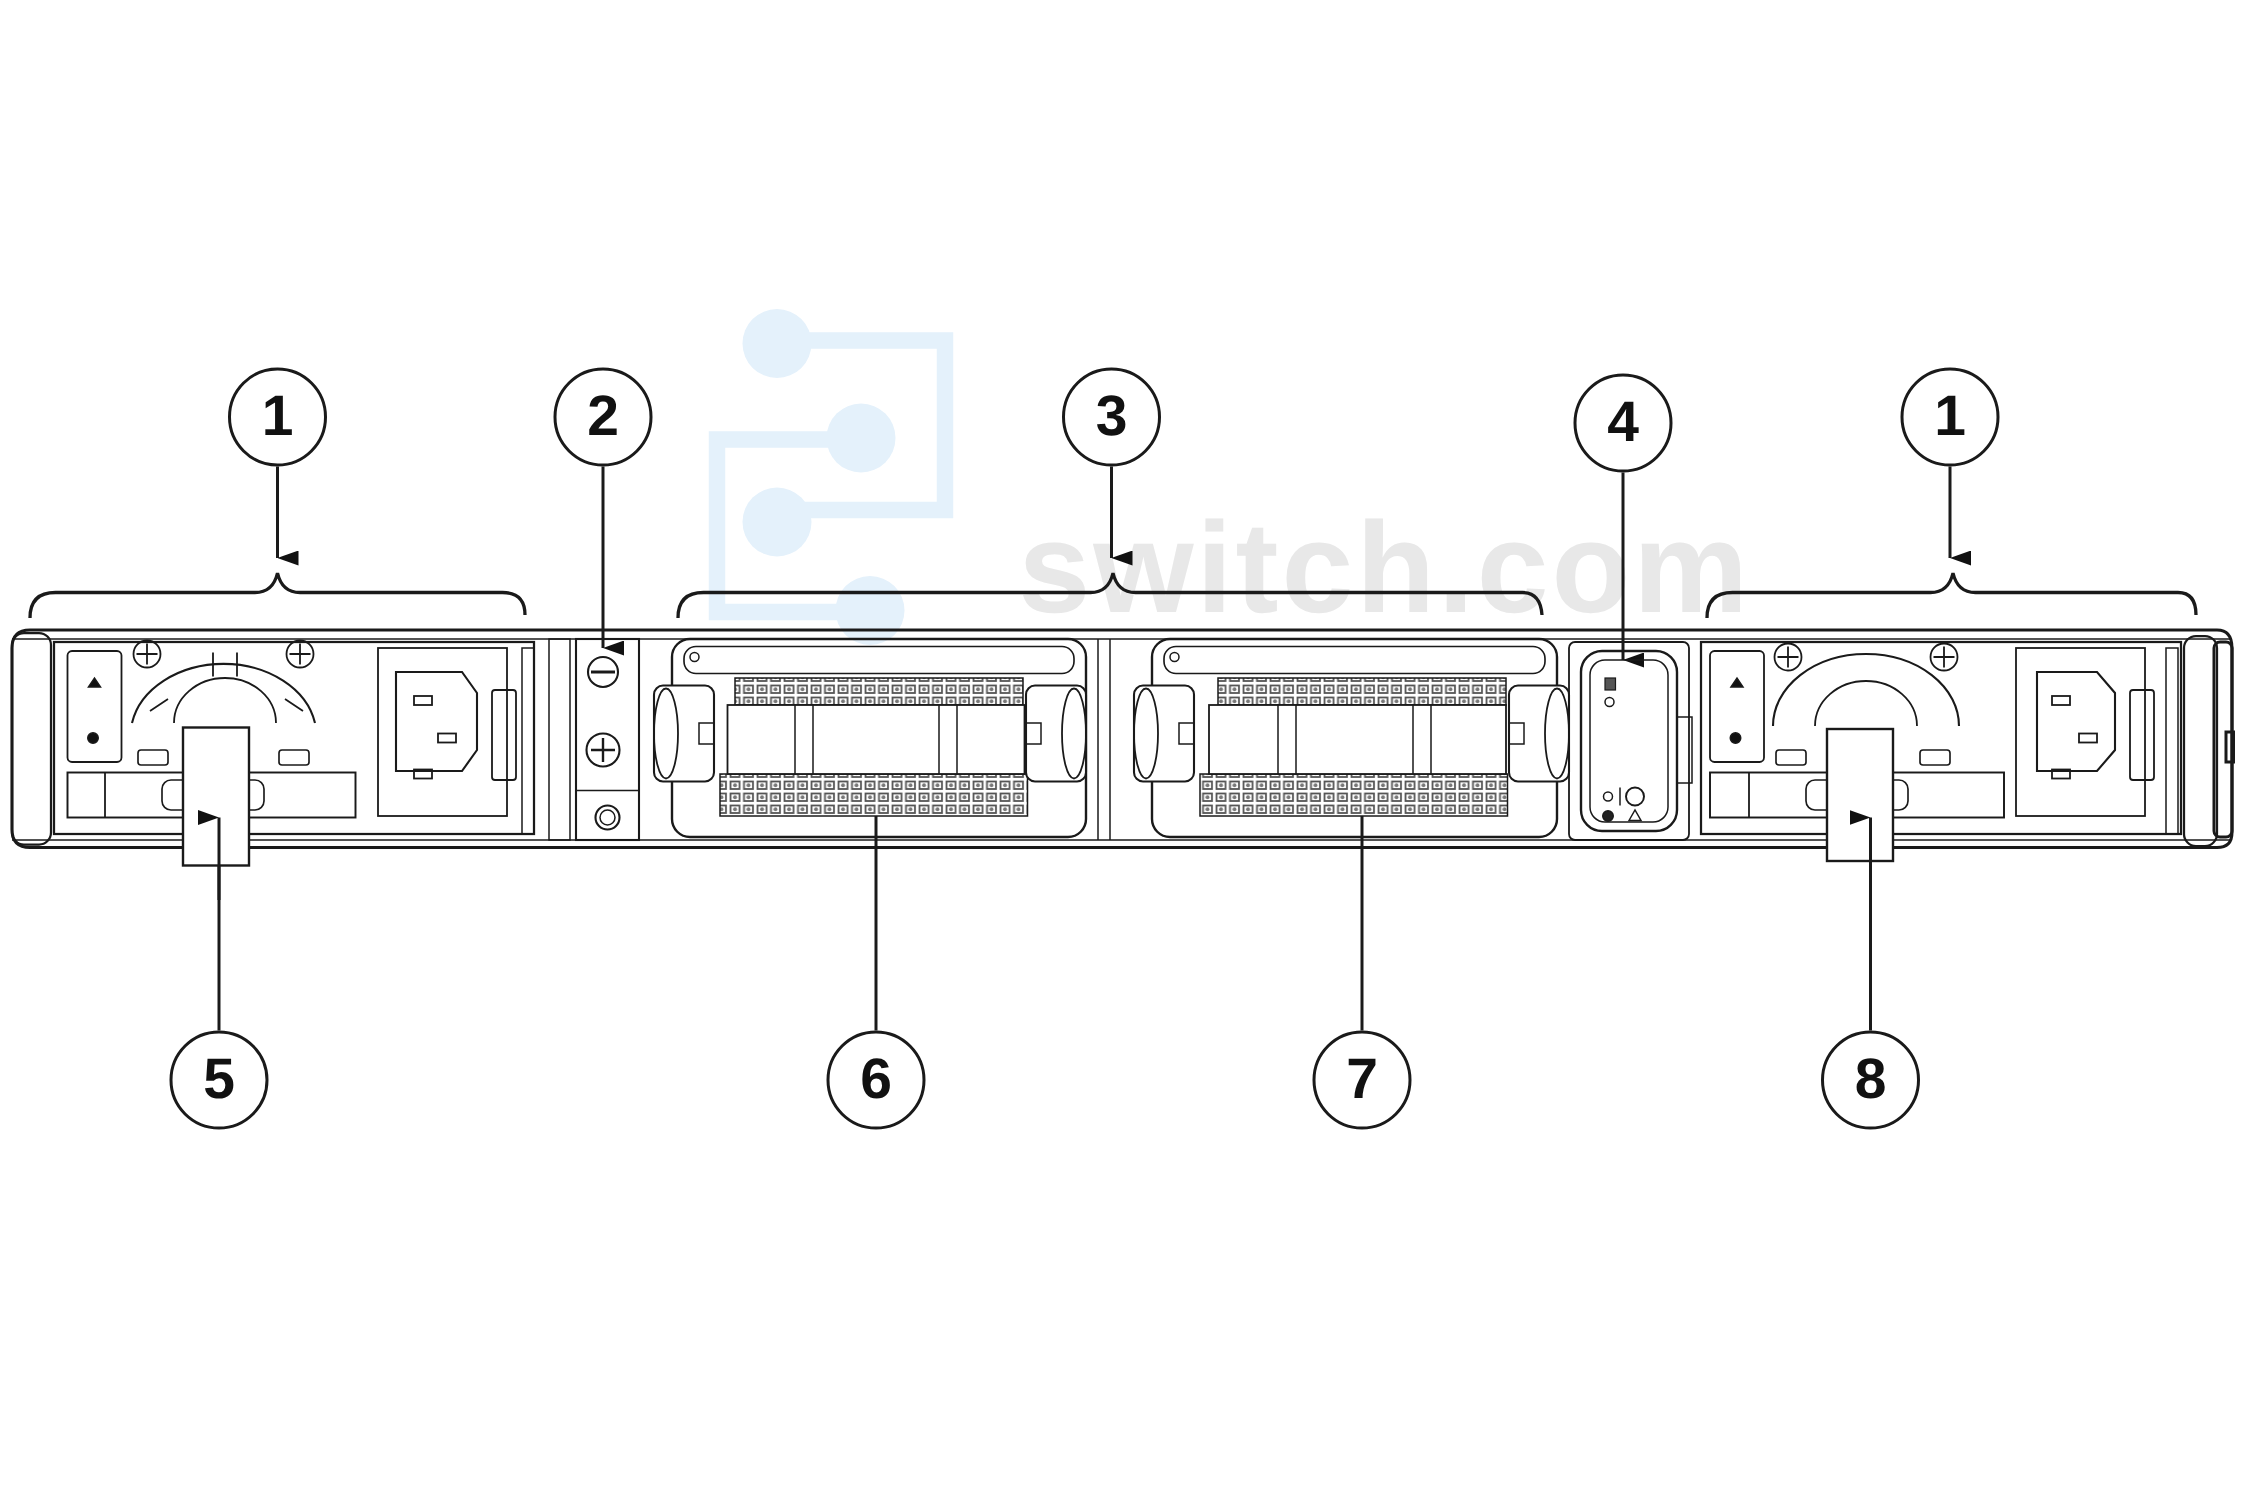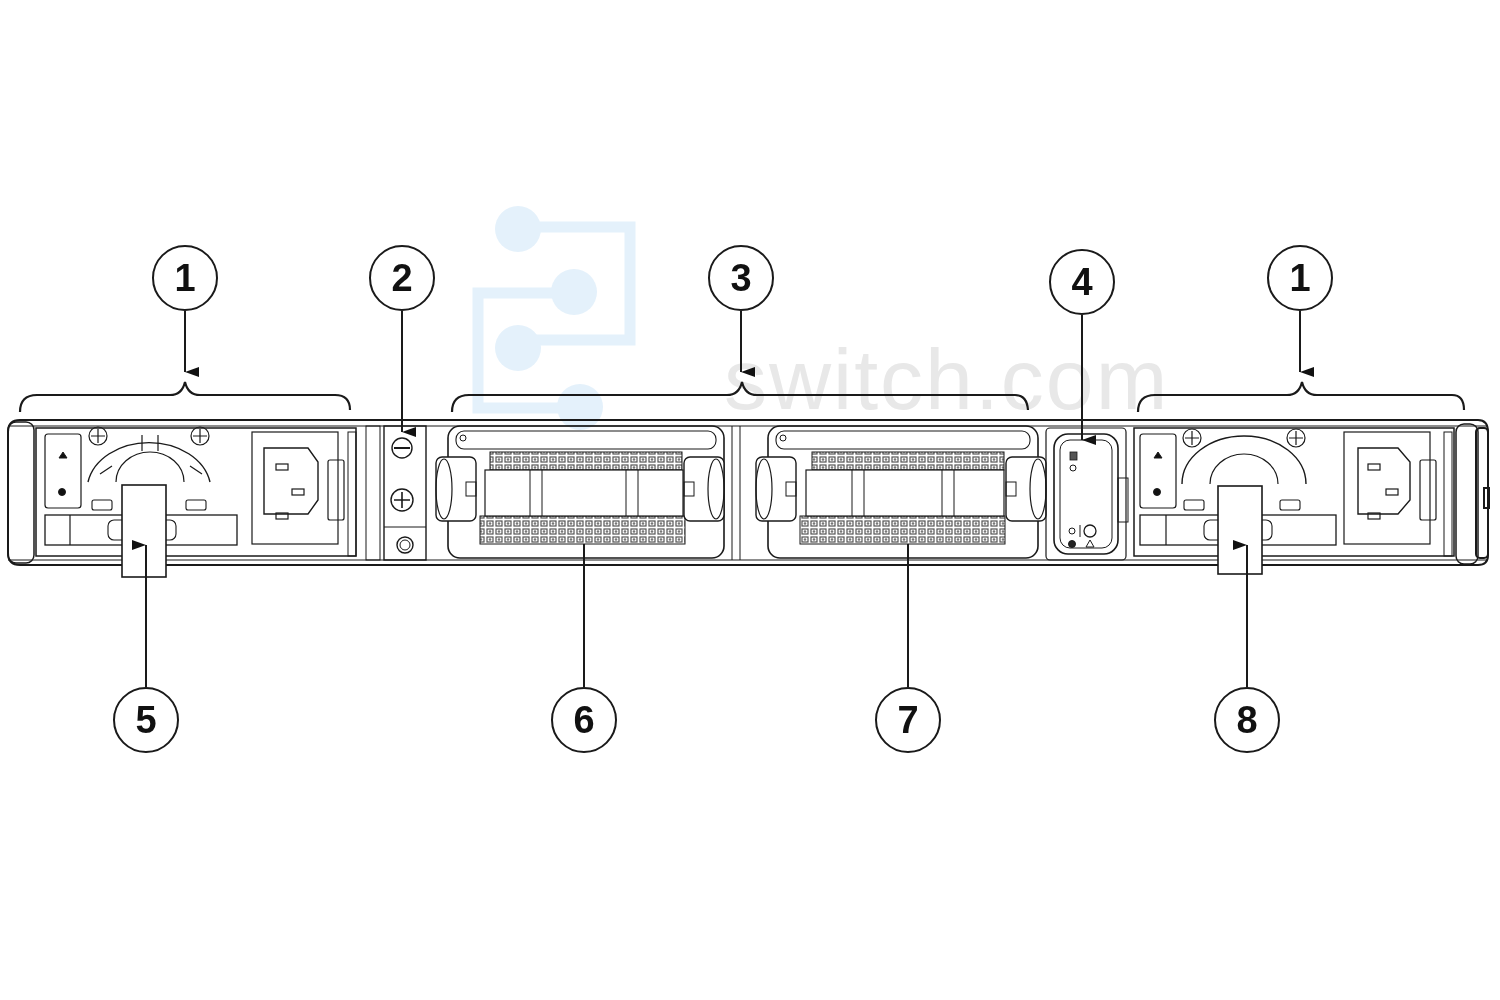--- a/index.html
+++ b/index.html
@@ -1,20 +1,20 @@
 <!DOCTYPE html>
 <html><head>
   <meta charset="utf-8">
   <style>
     html, body { margin: 0; padding: 0; background: #ffffff; }
     body { width: 1500px; height: 1000px; position: relative; overflow: hidden; font-family: "Liberation Sans", sans-serif; }
     #stage { position: absolute; left: 0; top: 0; width: 1500px; height: 1000px; }
     .wm-text { position: absolute; font-family: "Liberation Sans", sans-serif; white-space: nowrap; line-height: 1; }
     .wm-brand { left: 684px; top: 200px; font-size: 128px; font-weight: bold; color: #e4f1fb; letter-spacing: 0px; }
-    .wm-domain { left: 724px; top: 336px; font-size: 86px; font-weight: normal; color: #e8e8e8; letter-spacing: 2px; text-align: right; }
+    .wm-domain { left: 679px; top: 336px; font-size: 86px; font-weight: bold; color: #e8e8e8; letter-spacing: 2px; text-align: right; }
     .callout { position: absolute; width: 66px; height: 66px; border: 2.5px solid #1a1a1a; border-radius: 50%; box-sizing: border-box; background: transparent; display: flex; align-items: center; justify-content: center; font-size: 38px; font-weight: bold; color: #111; }
   </style>
 </head>
 <body>
 
 <div id="stage">
 
   <svg style="position:absolute;left:470px;top:205px" width="180" height="230">
     <g fill="none" stroke="#e4f1fb" stroke-width="11">
       <path d="M48 22 H160 V135 H48"></path>

